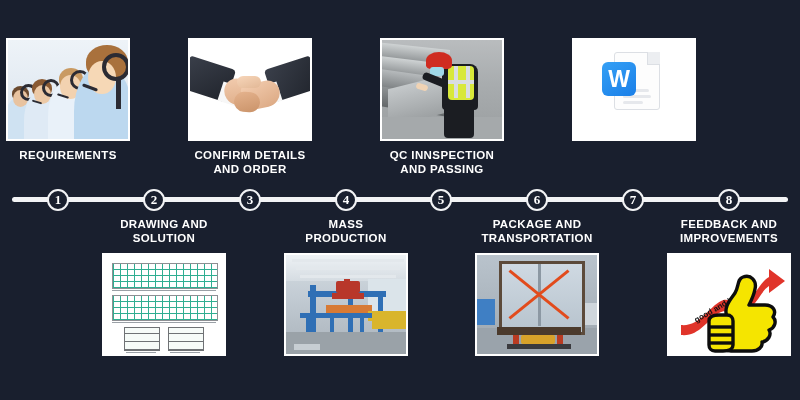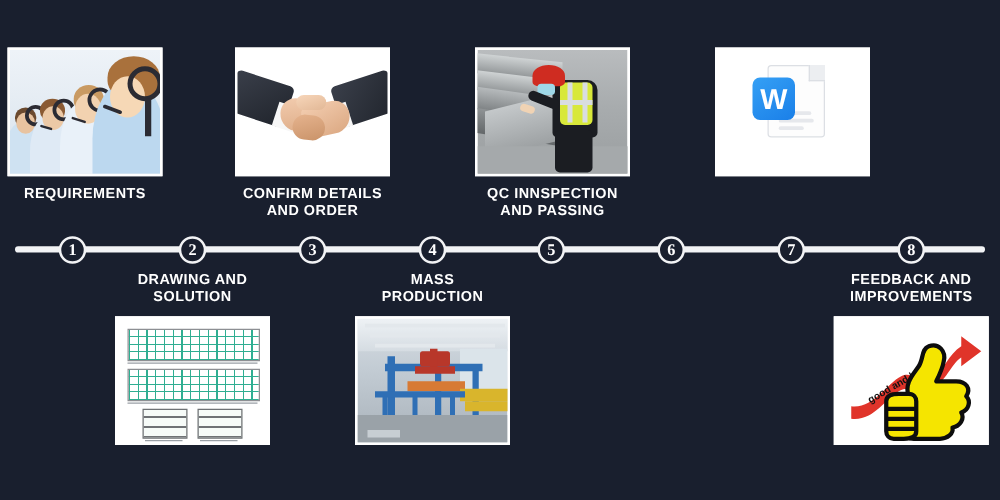--- a/index.html
+++ b/index.html
@@ -284,21 +284,21 @@
     <div class="node" style="left:58px;">1</div>
     <div class="node" style="left:154px;">2</div>
     <div class="node" style="left:250px;">3</div>
     <div class="node" style="left:346px;">4</div>
     <div class="node" style="left:441px;">5</div>
     <div class="node" style="left:537px;">6</div>
     <div class="node" style="left:633px;">7</div>
     <div class="node" style="left:729px;">8</div>
   </div>
 
-  <div class="step bottom" style="left:59px; top:218px;">
+  <div class="step bottom" style="left:69px; top:218px;">
     <div class="step-label">DRAWING AND
 SOLUTION</div>
     <div class="thumb">
       <div class="thumb-inner">
         <div class="art-cad">
           <div class="cad-elev" style="left:8px; top:8px; width:104px; height:24px;"></div>
           <div class="cad-tick" style="left:8px; top:35px; width:104px;"></div>
           <div class="cad-elev" style="left:8px; top:40px; width:104px; height:24px;"></div>
           <div class="cad-tick" style="left:8px; top:67px; width:104px;"></div>
           <div class="cad-sec" style="left:20px; top:72px; width:34px; height:22px;"></div>
@@ -335,20 +335,42 @@
           <div class="fac-beam" style="left:20px; top:62px; width:4px; height:20px;"></div>
           <div class="fac-beam" style="left:44px; top:62px; width:4px; height:20px;"></div>
           <div class="fac-beam" style="left:74px; top:62px; width:4px; height:20px;"></div>
           <div class="fac-floor" style="height:22px;"></div>
           <div style="position:absolute; left:8px; bottom:4px; width:26px; height:6px; background:#c7ced3;"></div>
         </div>
       </div>
     </div>
   </div>
 
+  <div class="step bottom" style="left:442px; top:218px;">
+    <div class="step-label">PACKAGE AND
+TRANSPORTATION</div>
+    <div class="thumb">
+      <div class="thumb-inner">
+        <div class="art-truck">
+          <div class="tr-shed" style="left:0; top:44px; width:18px; height:26px;"></div>
+          <div style="position:absolute; right:0; top:48px; width:22px; height:22px; background:#cfd6dc;"></div>
+          <div style="position:absolute; left:0; bottom:0; width:124px; height:26px; background:#9aa3ab;"></div>
+          <div class="tr-body" style="left:22px; top:6px; width:80px; height:68px;"></div>
+          <div style="position:absolute; left:61px; top:9px; width:3px; height:62px; background:#8c98a3;"></div>
+          <div class="tr-strap" style="left:24px; top:38px; width:76px; height:3px; transform:rotate(39deg);"></div>
+          <div class="tr-strap" style="left:24px; top:38px; width:76px; height:3px; transform:rotate(-39deg);"></div>
+          <div class="tr-base" style="left:20px; top:72px; width:84px; height:8px;"></div>
+          <div class="tr-bumper" style="left:44px; top:80px; width:34px; height:9px; border-radius:2px;"></div>
+          <div style="position:absolute; left:36px; top:80px; width:6px; height:9px; background:#b93b22;"></div>
+          <div style="position:absolute; left:80px; top:80px; width:6px; height:9px; background:#b93b22;"></div>
+          <div style="position:absolute; left:30px; top:89px; width:64px; height:5px; background:#3a3a3e;"></div>
+        </div>
+      </div>
+    </div>
+  </div>
 
   <div class="step bottom" style="left:634px; top:218px;">
     <div class="step-label">FEEDBACK AND
 IMPROVEMENTS</div>
     <div class="thumb">
       <div class="thumb-inner">
         <div class="art-thumb">
           <svg viewBox="0 0 124 103" width="124" height="103">
             <path d="M12 70 C 30 72, 40 52, 52 46 C 62 41, 66 54, 76 48 C 86 42, 90 28, 100 22 L 100 14 L 116 26 L 100 38 L 100 31 C 92 36, 88 50, 76 57 C 64 64, 60 52, 50 58 C 38 65, 30 82, 12 80 Z" fill="#e0342a"></path>
           </svg>

